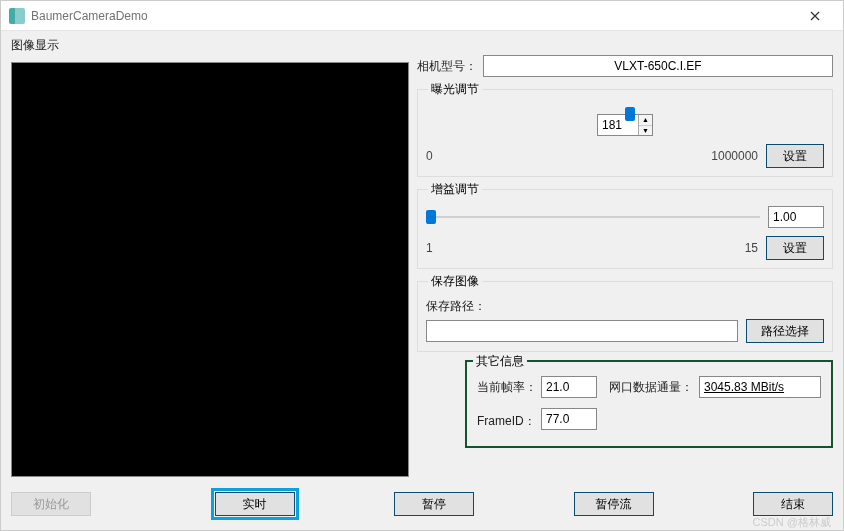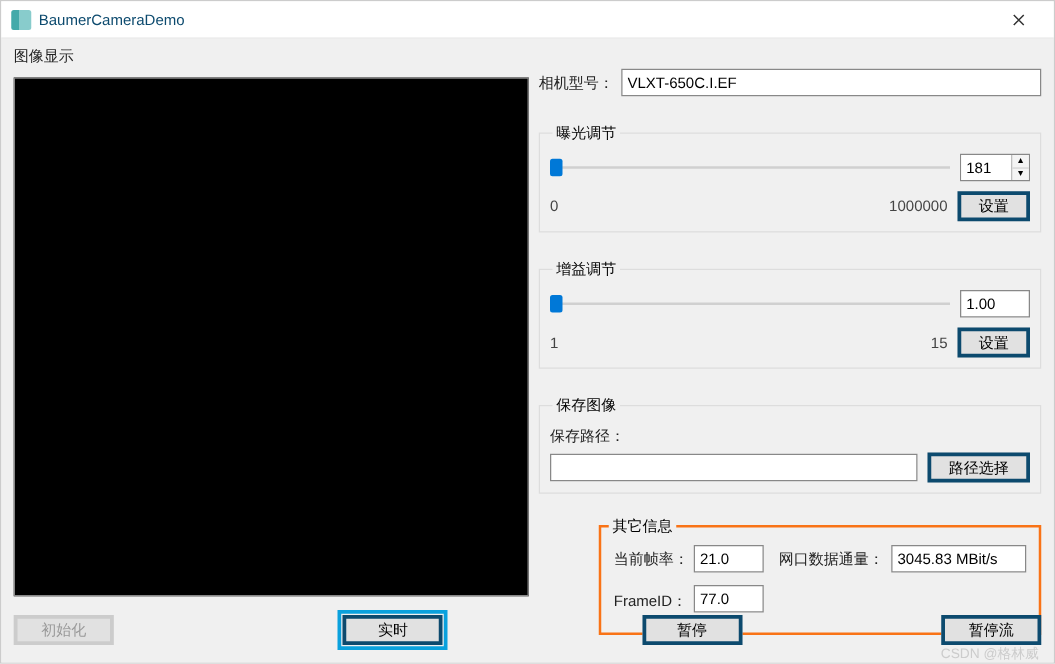--- a/index.html
+++ b/index.html
@@ -26,21 +26,21 @@
       align-items: center;
       padding: 0 8px;
       border-bottom: 1px solid #e5e5e5;
     }
     .titlebar .app-icon {
       width: 16px; height: 16px;
       margin-right: 6px;
       background: linear-gradient(90deg,#4aa 40%, #8cc 40%);
       border-radius: 2px;
     }
-    .titlebar .title { flex: 1; font-size: 12px; color: #0c4a6e; }
+    .titlebar .title { flex: 1; font-size: 12px; color: #737373; }
     .titlebar .close {
       width: 40px; height: 28px;
       display: flex; align-items: center; justify-content: center;
       color: #333;
     }
     .titlebar .close svg { width: 10px; height: 10px; }
     .client {
       flex: 1;
       background: #f0f0f0;
       position: relative;
@@ -59,35 +59,35 @@
       width: 100%;
       height: 415px;
       margin-top: 8px;
       background: #000;
       border: 1px solid #888;
     }
     .right-pane {
       flex: 1;
       display: flex;
       flex-direction: column;
-      gap: 21px;
+      gap: 4px;
     }
     .row { display: flex; align-items: center; gap: 6px; }
     .label { font-size: 12px; color: #222; white-space: nowrap; }
     .textbox {
       border: 1px solid #888;
       background: #fff;
       height: 22px;
       padding: 2px 4px;
       font-size: 12px;
       font-family: inherit;
     }
     .textbox.ro { background: #fff; }
     .btn {
-      border: 3px solid #0c4a6e;
+      border: 1px solid #0c4a6e;
       background: #e1e1e1;
       height: 24px;
       padding: 0 14px;
       font-size: 12px;
       font-family: inherit;
       cursor: pointer;
     }
     .btn.disabled { color: #999; border-color: #ccc; }
     .slider-wrap { position: relative; height: 16px; }
     .slider-track {
@@ -108,21 +108,21 @@
     .spinner .spins {
       display: flex; flex-direction: column; width: 14px; border-left: 1px solid #aaa;
     }
     .spinner .spins div {
       flex: 1; font-size: 7px; text-align: center; line-height: 9px;
       border-bottom: 1px solid #ccc; background: #f4f4f4; user-select: none;
     }
     .spinner .spins div:last-child { border-bottom: none; }
     .range-labels { display: flex; justify-content: space-between; font-size: 12px; color: #444; }
     .info-box {
-      border: 2px solid #f97316;
+      border: 2px solid #14532d;
       padding: 14px 10px 16px 10px;
       position: relative;
       margin-top: 4px;
       margin-left: 48px;
     }
     .info-box .legend {
       position: absolute; top: -9px; left: 6px;
       background: #f0f0f0; padding: 0 3px; font-size: 12px;
     }
     .footer {
@@ -166,26 +166,26 @@
 
       <div class="left-pane">
         <div class="label">图像显示</div>
         <div class="display-area"></div>
       </div>
 
       <div class="right-pane">
 
         <div class="row" style="margin-top:18px;">
           <span class="label">相机型号：</span>
-          <input class="textbox ro" style="flex: 1 1 0%;" readonly="" value="VLXT-650C.I.EF">
+          <input class="textbox ro" style="flex: 1 1 0%; text-align: center;" readonly="" value="VLXT-650C.I.EF">
         </div>
 
         <fieldset>
           <legend>曝光调节</legend>
-          <div class="row" style="gap:8px;">
+          <div class="row" style="gap:8px;flex-direction:column;">
             <div class="slider-wrap" style="flex:1">
               <div class="slider-track"></div>
               <div class="slider-thumb" style="left:0%"></div>
             </div>
             <div class="spinner">
               <input value="181" style="">
               <div class="spins">
                   <div>▲</div>
                   <div>▼</div>
                 </div>
@@ -227,32 +227,33 @@
           </div>
         </fieldset>
 
         <div class="info-box">
           <div class="legend">其它信息</div>
           <div class="row" style="gap:6px; margin-bottom:10px;justify-content:space-between;">
             <span class="label" style="width:58px">当前帧率：</span>
             <input class="textbox ro" readonly="" style="width: 56px;" value="21.0">
             <span style="flex:0.2"></span>
             <span class="label">网口数据通量：</span>
-            <input class="textbox ro" readonly="" style="width: 108px;" value="3045.83 MBit/s">
+            <input class="textbox ro" readonly="" style="width: 122px; text-decoration: underline;" value="3045.83 MBit/s">
           </div>
           <div class="row" style="gap:6px;align-items:flex-end;">
             <span class="label" style="width:58px">FrameID：</span>
             <input class="textbox ro" readonly="" style="width: 56px;" value="77.0">
           </div>
         </div>
       </div>
     </div>
 
     <div class="footer">
       <button class="btn disabled">初始化</button>
       <button class="btn active">实时</button>
       <button class="btn">暂停</button>
       <button class="btn">暂停流</button>
+      <button class="btn">结束</button>
     </div>
 
     <div class="watermark">CSDN @格林威</div>
   </div>
 </div>
 
 </body></html>

